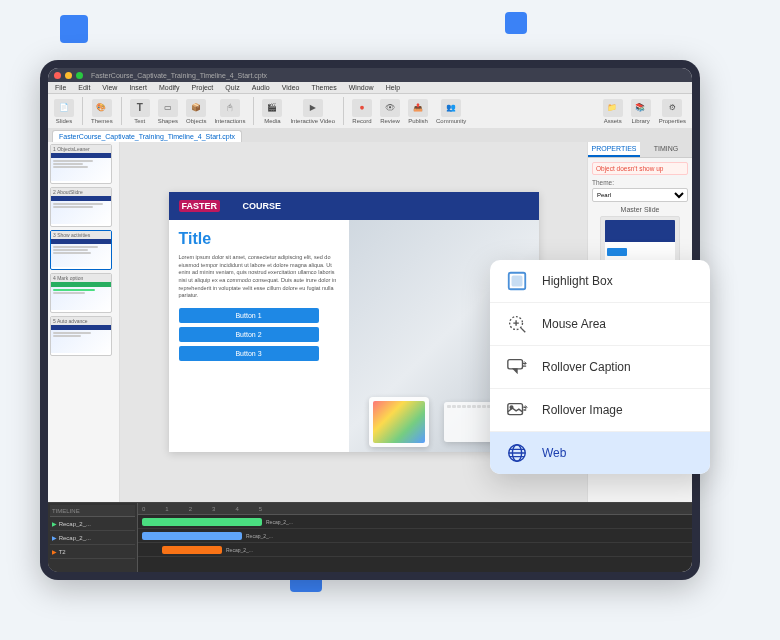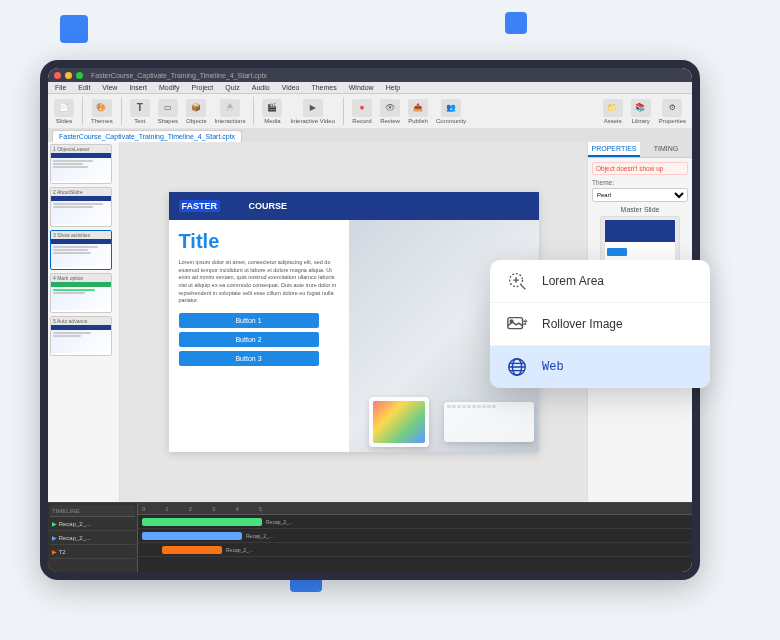--- a/index.html
+++ b/index.html
@@ -219,38 +219,38 @@
       align-items: center;
       padding: 0 10px;
       flex-shrink: 0;
     }
     .slide-header-logo {
       font-size: 9px;
       font-weight: bold;
       color: #fff;
     }
     .slide-header-logo span {
-      background: #1d4ed8;
+      background: #be185d;
       color: #fff;
       padding: 1px 3px;
       border-radius: 2px;
-      margin-right: 10px;
+      margin-right: 4px;
     }
 
     .slide-body {
       display: flex;
       flex: 1;
     }
     .slide-left {
       width: 180px;
       padding: 10px;
       flex-shrink: 0;
     }
     .slide-title {
-      font-size: 20px;
+      font-size: 16px;
       color: #1e88e5;
       font-weight: bold;
       margin-bottom: 6px;
     }
     .slide-text {
       font-size: 5.5px;
       color: #555;
       line-height: 1.4;
       margin-bottom: 8px;
     }
@@ -447,21 +447,21 @@
     .popup-item {
       display: flex;
       align-items: center;
       padding: 8px 14px;
       gap: 12px;
       cursor: pointer;
       font-size: 13px;
       color: #333;
       border-bottom: 1px solid #f0f0f0;
     }
-    .popup-item:last-child { border-bottom: none; font-family: Liberation Mono, monospace; }
+    .popup-item:last-child { border-bottom: none; }
     .popup-item.selected {
       background: #dbeafe;
       color: #1e40af;
     }
     .popup-icon {
       width: 26px;
       height: 26px;
       display: flex;
       align-items: center;
       justify-content: center;
@@ -760,34 +760,54 @@
           <div style="font-size:5px;color:#aaa;">Recap_2_...</div>
         </div>
       </div>
     </div>
 
   </div>
 </div>
 
 <div class="popup-menu">
 
+  <div class="popup-item">
+    <div class="popup-icon">
+      <svg viewBox="0 0 24 24" fill="none" stroke="#4a90d9" stroke-width="2">
+        <rect x="3" y="3" width="18" height="18" rx="2"></rect>
+        <rect x="7" y="7" width="10" height="10" rx="1" fill="#4a90d9" opacity="0.3"></rect>
+      </svg>
+    </div>
+    <span class="popup-label">Highlight Box</span>
+  </div>
 
 
   <div class="popup-item">
     <div class="popup-icon">
       <svg viewBox="0 0 24 24" fill="none" stroke="#555" stroke-width="1.5">
         <circle cx="11" cy="11" r="7" stroke-dasharray="2 2"></circle>
         <line x1="16.5" y1="16.5" x2="21" y2="21"></line>
         <line x1="8" y1="11" x2="14" y2="11"></line>
         <line x1="11" y1="8" x2="11" y2="14"></line>
       </svg>
     </div>
-    <span class="popup-label">Lorem Area</span>
+    <span class="popup-label">Mouse Area</span>
   </div>
 
+  <div class="popup-item">
+    <div class="popup-icon">
+      <svg viewBox="0 0 24 24" fill="none" stroke="#555" stroke-width="1.5">
+        <rect x="2" y="4" width="16" height="10" rx="2"></rect>
+        <polygon points="8,14 12,18 12,14" fill="#555"></polygon>
+        <path d="M18 8 L22 8 M18 11 L22 11" stroke="#555"></path>
+        <path d="M20 6 L22 8 L20 10" fill="none" stroke="#555" stroke-width="1"></path>
+      </svg>
+    </div>
+    <span class="popup-label">Rollover Caption</span>
+  </div>
 
   <div class="popup-item">
     <div class="popup-icon">
       <svg viewBox="0 0 24 24" fill="none" stroke="#555" stroke-width="1.5">
         <rect x="2" y="5" width="16" height="12" rx="2"></rect>
         <circle cx="6" cy="9" r="1.5" fill="#555"></circle>
         <path d="M2 14 L7 10 L11 13 L14 11 L18 14" stroke="#555" fill="none"></path>
         <path d="M19 9 L22 9 M19 12 L22 12" stroke="#555"></path>
         <path d="M21 7 L23 9 L21 11" fill="none" stroke="#555" stroke-width="1"></path>
       </svg>

